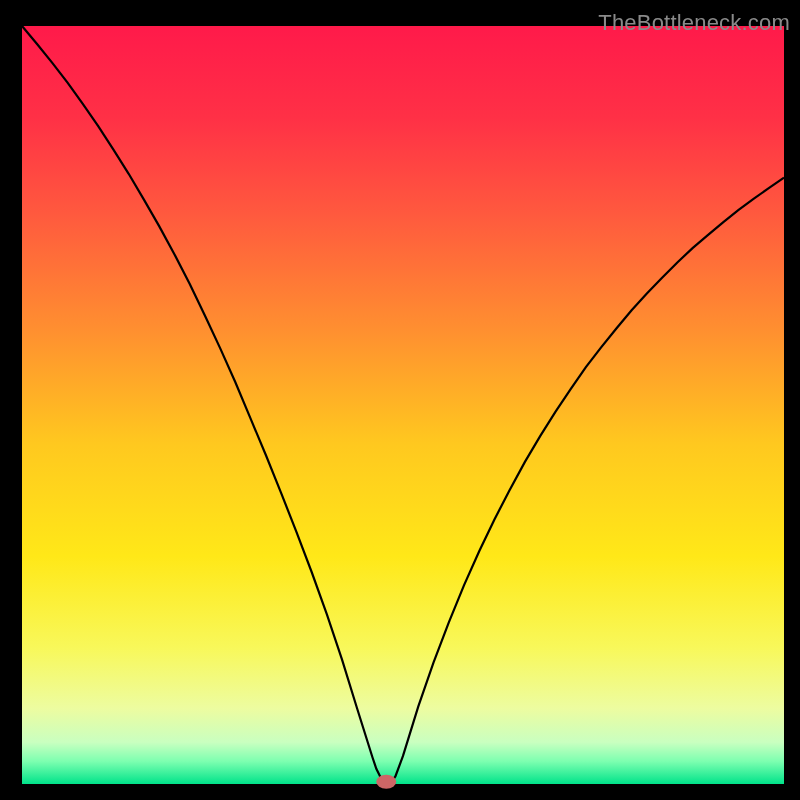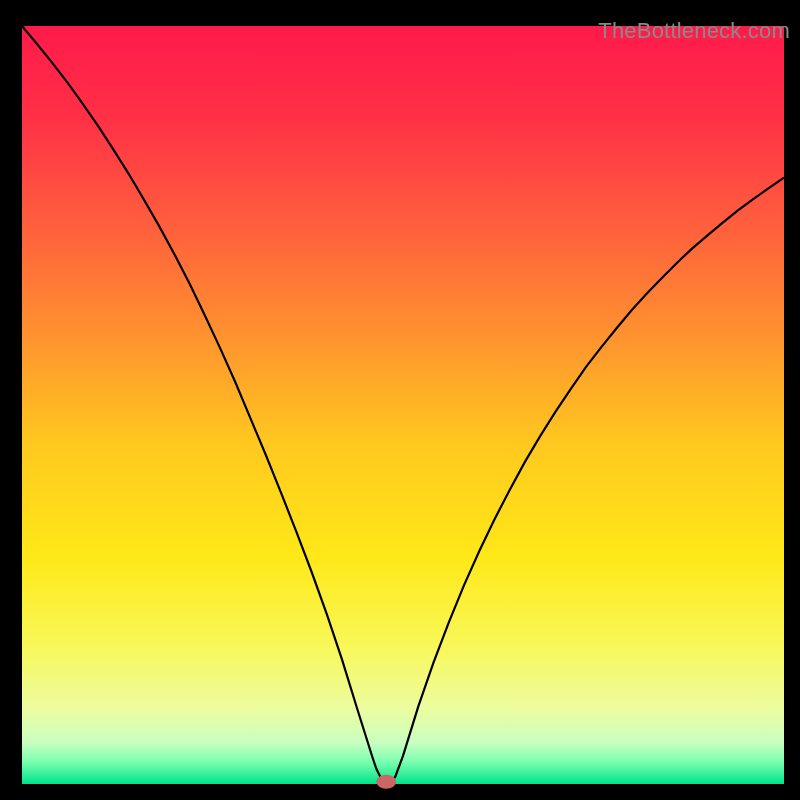--- a/index.html
+++ b/index.html
@@ -10,21 +10,21 @@
     background: #ffffff;
     overflow: hidden;
   }
   .container {
     position: relative;
     width: 800px;
     height: 800px;
   }
   .watermark {
     position: absolute;
-    top: 18px;
+    top: 10px;
     right: 10px;
     font-family: Arial, Helvetica, sans-serif;
     font-size: 22px;
     font-weight: 500;
     color: #8a8a8a;
     z-index: 10;
     letter-spacing: 0.2px;
   }
   svg.plot {
     position: absolute;

